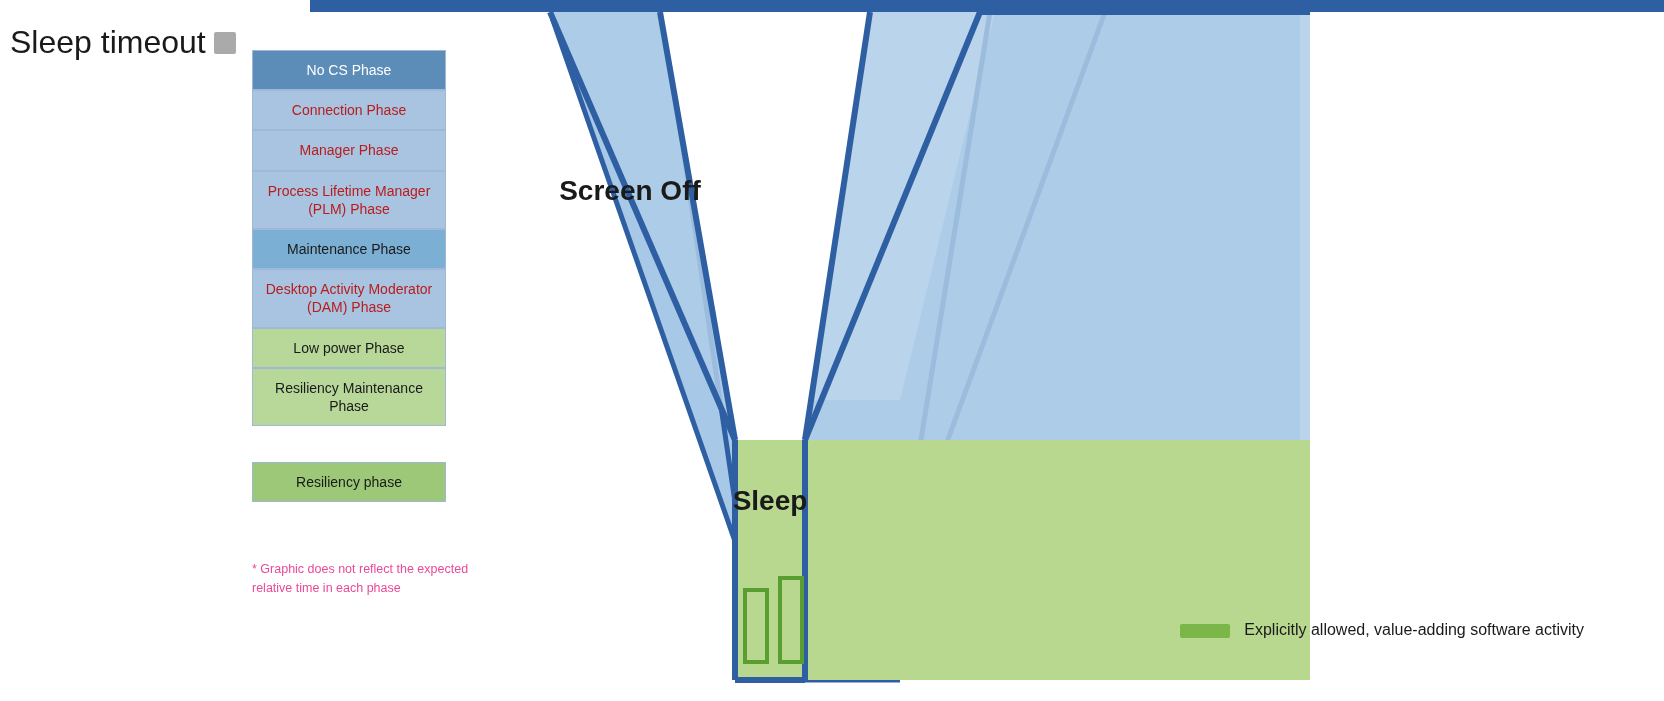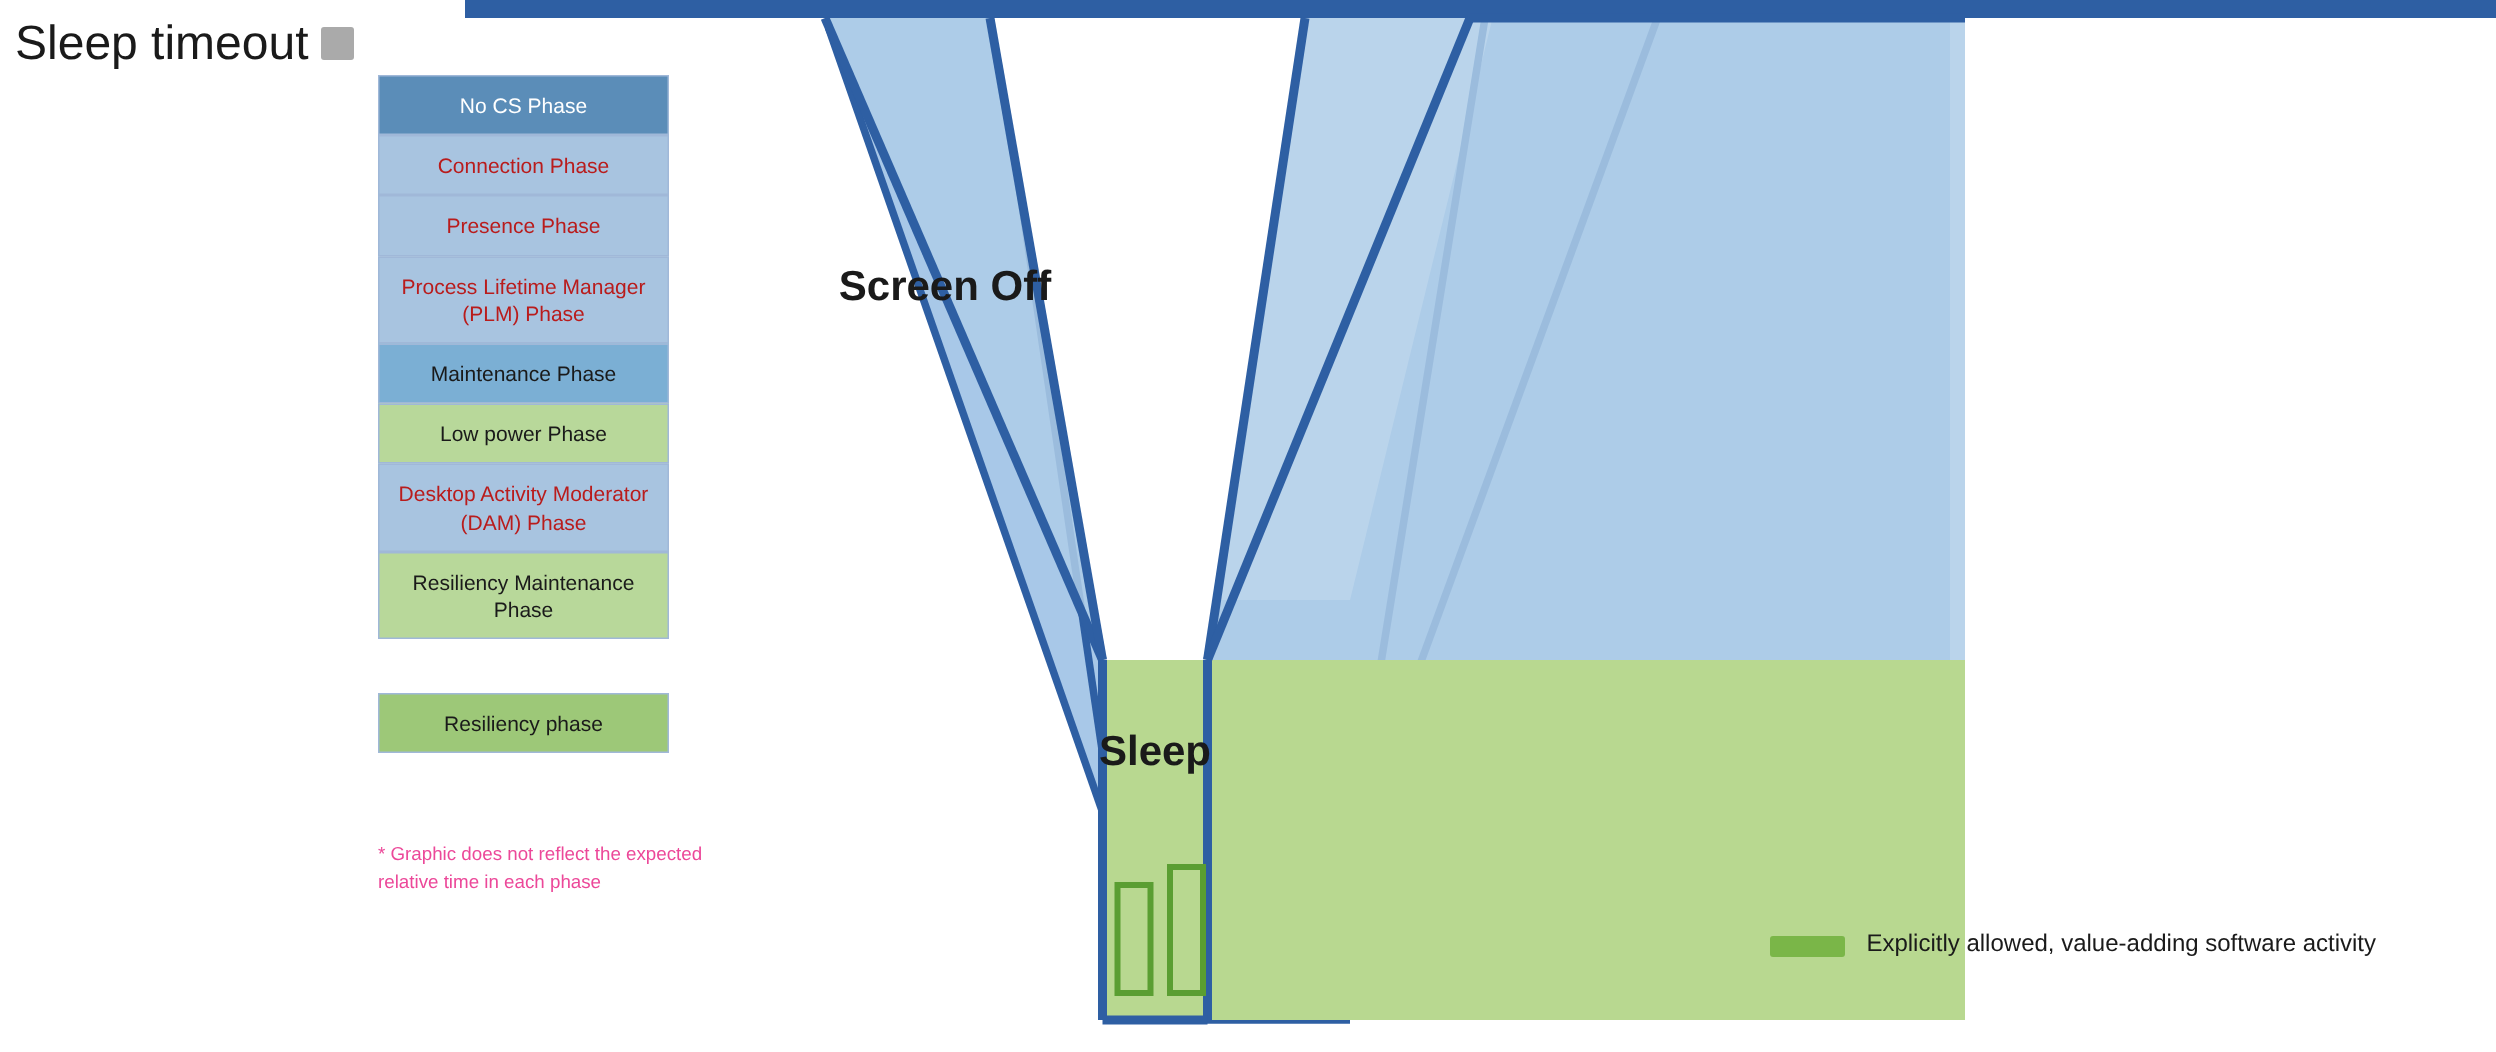--- a/index.html
+++ b/index.html
@@ -8,21 +8,21 @@
       font-family: 'Segoe UI', Arial, sans-serif;
       width: 1664px;
       height: 701px;
       overflow: hidden;
       position: relative;
     }
 
     
     .sleep-timeout-area {
       position: absolute;
-      top: 10px;
+      top: 24px;
       left: 10px;
       display: flex;
       align-items: center;
       gap: 8px;
     }
     .sleep-timeout-label {
       font-size: 32px;
       font-weight: 400;
       color: #1a1a1a;
     }
@@ -131,25 +131,25 @@
 <div class="sleep-timeout-area">
   <span class="sleep-timeout-label">Sleep timeout</span>
   <div class="sleep-timeout-icon"></div>
 </div>
 
 <div class="top-bar"></div>
 
 <div class="phase-list" id="phase-list">
     <div class="phase-item blue-dark">No CS Phase</div>
     <div class="phase-item blue-light">Connection Phase</div>
-    <div class="phase-item blue-light">Presence Phase</div>
+    <div class="phase-item blue-light">Manager Phase</div>
     <div class="phase-item blue-light">Process Lifetime Manager (PLM) Phase</div>
     <div class="phase-item blue-mid">Maintenance Phase</div>
+    <div class="phase-item blue-light">Desktop Activity Moderator (DAM) Phase</div>
     <div class="phase-item green-light">Low power Phase</div>
-    <div class="phase-item blue-light">Desktop Activity Moderator (DAM) Phase</div>
     <div class="phase-item green-light">Resiliency Maintenance Phase</div>
     <div class="phase-item green-mid">Resiliency phase</div>
   </div>
 
 <div class="disclaimer">* Graphic does not reflect the expected relative time in each phase</div>
 
 <svg class="diagram-svg" viewBox="0 0 750 701" xmlns="http://www.w3.org/2000/svg" style="position:absolute;top:0;left:550px;width:750px;height:701px;">
 
   <polygon points="0,12 555,12 555,12 350,570 195,570 0,12" fill="#A8C8E8" stroke="none"></polygon>
 

